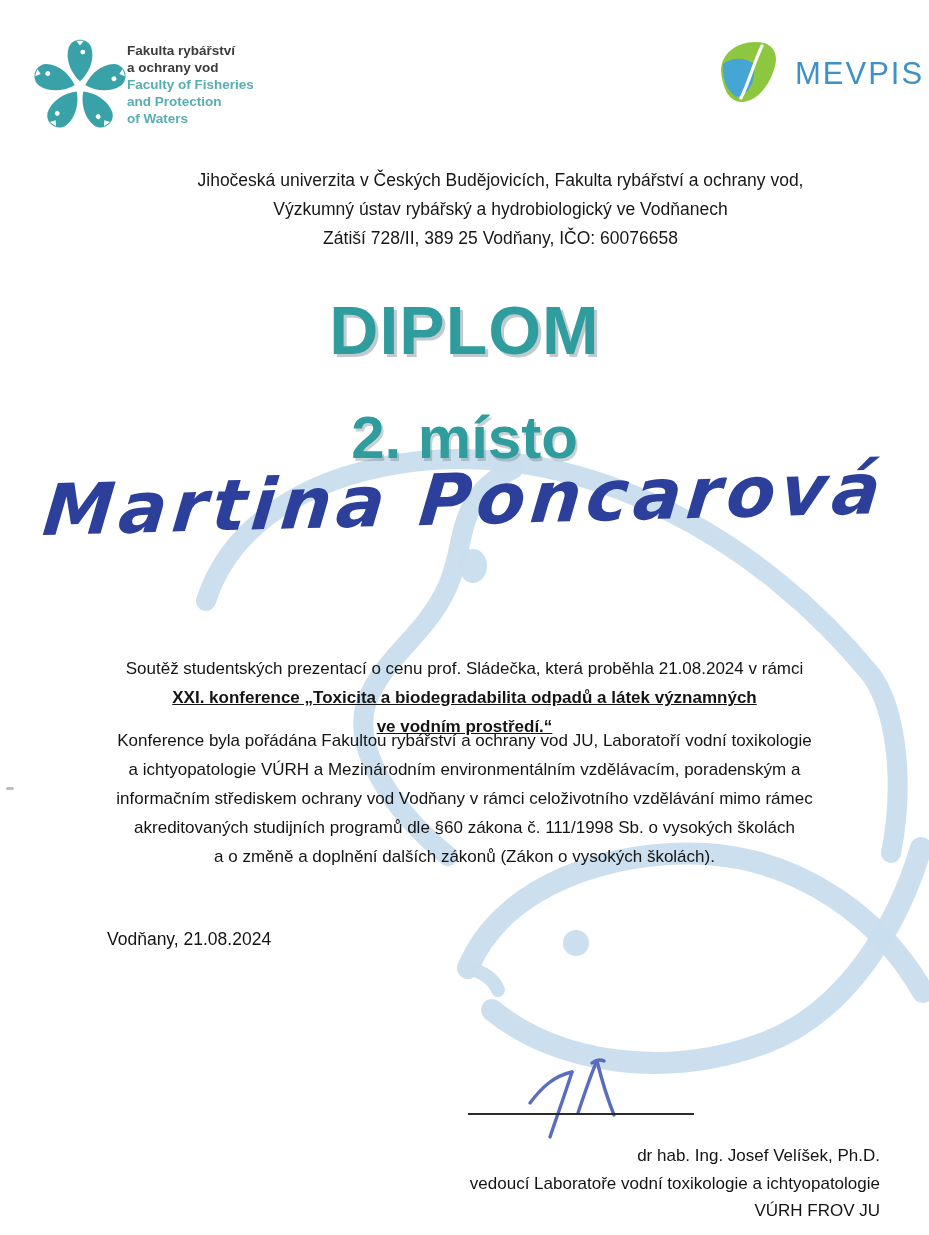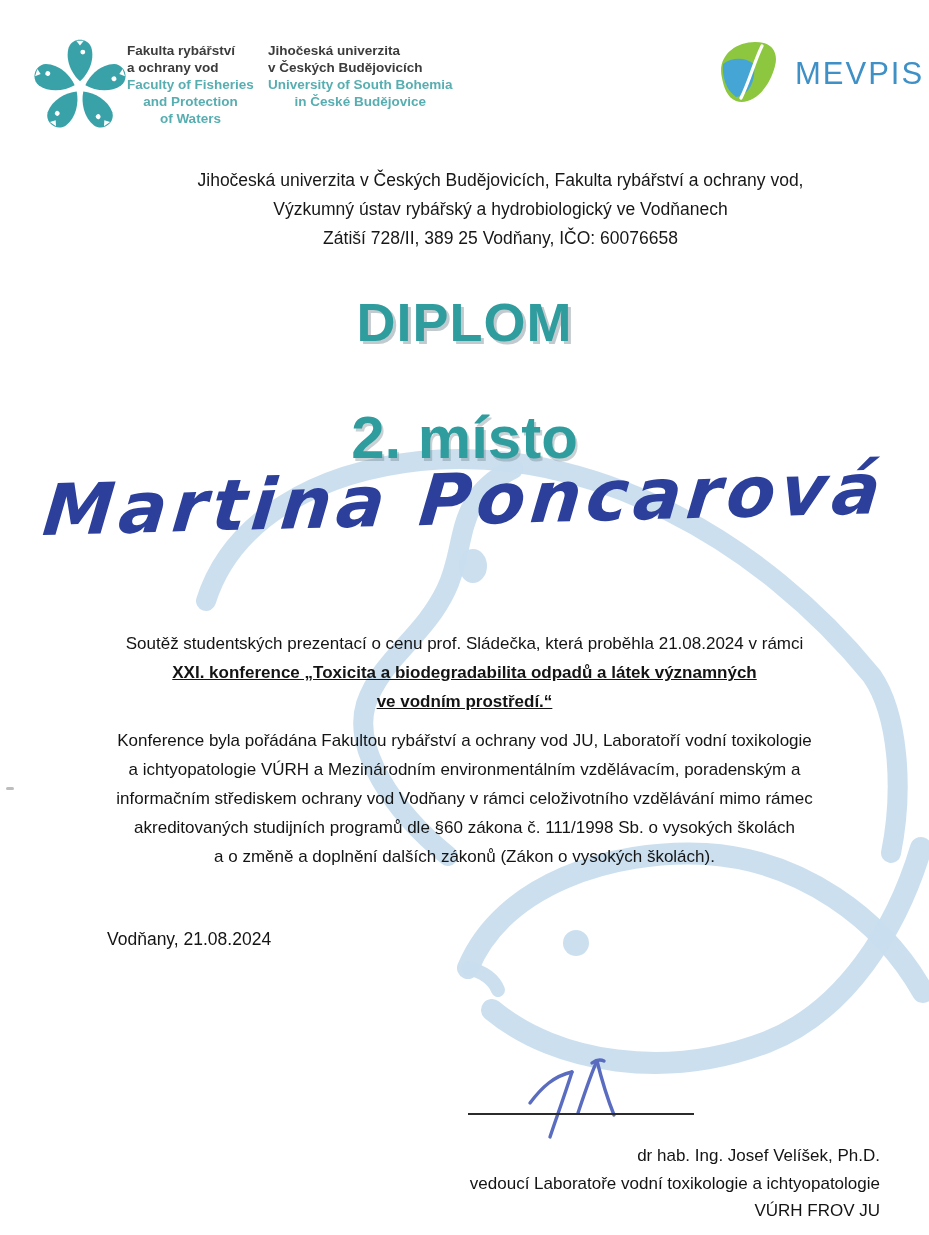--- a/index.html
+++ b/index.html
@@ -8,40 +8,40 @@
     background:#ffffff;overflow:hidden;
     font-family:"Liberation Sans","DejaVu Sans",sans-serif;color:#1b1b1b;
   }
   .abs{position:absolute;}
   
   .watermark{position:absolute;left:0;top:0;width:929px;height:1235px;z-index:0;}
   .content{position:absolute;left:0;top:0;width:789px;height:1235px;z-index:1;}
   
   .frov-text{font-size:13.5px;line-height:17px;}
   .frov-text .b{font-weight:bold;color:#3c3c3c;}
-  .frov-text .t{color:#57aeb1;font-weight:bold;text-align:center;}
+  .frov-text .t{color:#57aeb1;font-weight:bold;}
   .mevpis-word{font-size:31px;color:#3f90c6;letter-spacing:2px;font-weight:400;}
   
   .address{left:0;top:166px;width:929px;text-align:center;font-size:17.5px;line-height:29px;color:#171717;margin-left:36px;}
   
   .diplom{left:0;top:291px;width:929px;text-align:center;
-    font-size:54px;font-weight:bold;letter-spacing:1px;color:#2f9c9e;
+    font-size:68px;font-weight:bold;letter-spacing:1px;color:#2f9c9e;
     text-shadow:3px 3px 0 rgba(100,122,133,0.40);}
   .place{left:0;top:403px;width:929px;text-align:center;
     font-size:60px;font-weight:bold;color:#2f9c9e;
     text-shadow:2px 3px 0 rgba(100,122,133,0.35);}
   
   .recipient{left:0;top:458px;width:929px;text-align:center;
     font-family:"DejaVu Sans",sans-serif;font-style:italic;font-weight:bold;
     font-size:71px;color:#2b3f9b;letter-spacing:5px;
     transform:skewX(-7deg) rotate(-1.5deg);}
   
   .para{left:0;width:929px;text-align:center;font-size:17px;line-height:29px;color:#141414;}
   .para .bold{font-weight:bold;text-decoration:underline;}
-  .p1{top:629px;}
+  .p1{top:654px;}
   .p2{top:726px;}
   .dateline{left:107px;top:929px;font-size:17.5px;color:#141414;}
   
   .sig-line{left:468px;top:1113px;width:226px;height:2px;background:#2b2b2b;}
   .sig-block{left:320px;top:1122px;width:560px;text-align:right;font-size:17px;line-height:27.5px;color:#141414;margin-top:20px;}
   .scan-artifact{left:6px;top:787px;width:8px;height:3px;background:#bdbdbd;border-radius:2px;}
 </style>
 </head>
 <body>
 
@@ -113,26 +113,20 @@
     </svg>
 
     <div class="abs frov-text" style="left:127px;top:42px">
       <div class="b">Fakulta rybářství</div>
       <div class="b">a ochrany vod</div>
       <div class="t">Faculty of Fisheries</div>
       <div class="t">and Protection</div>
       <div class="t">of Waters</div>
     </div>
 
-    <div class="abs frov-text" style="left:268px;top:42px">
-      <div class="b">Jihočeská univerzita</div>
-      <div class="b">v Českých Budějovicích</div>
-      <div class="t">University of South Bohemia</div>
-      <div class="t">in České Budějovice</div>
-    </div>
 
     <svg class="abs" style="left:710px;top:36px" width="70" height="72" viewBox="0 0 70 72" xmlns="http://www.w3.org/2000/svg">
       <path d="M 12,42 C 6,18 30,2 54,7 C 64,10 68,19 65,30 C 59,54 41,70 26,65 C 17,61 14,52 12,42 Z" fill="#8dc63f"></path>
       <path d="M 13,28 C 22,21 35,21 44,28 C 46,45 39,59 26,61 C 16,54 12,41 13,28 Z" fill="#45a6d6"></path>
       <path d="M 52,10 C 44,26 40,44 31,62" stroke="#ffffff" stroke-width="3.2" fill="none" stroke-linecap="round"></path>
     </svg>
     <div class="abs mevpis-word" style="left:795px;top:56px">MEVPIS</div>
 
     <div class="abs address">
       <div>Jihočeská univerzita v Českých Budějovicích, Fakulta rybářství a ochrany vod,</div>

